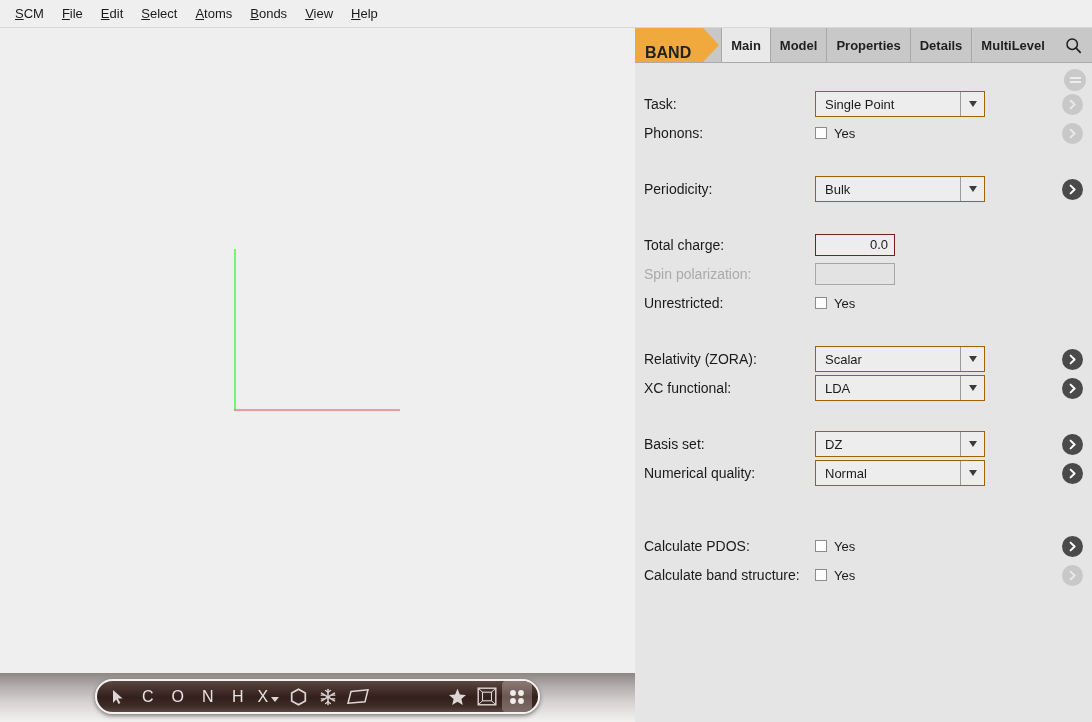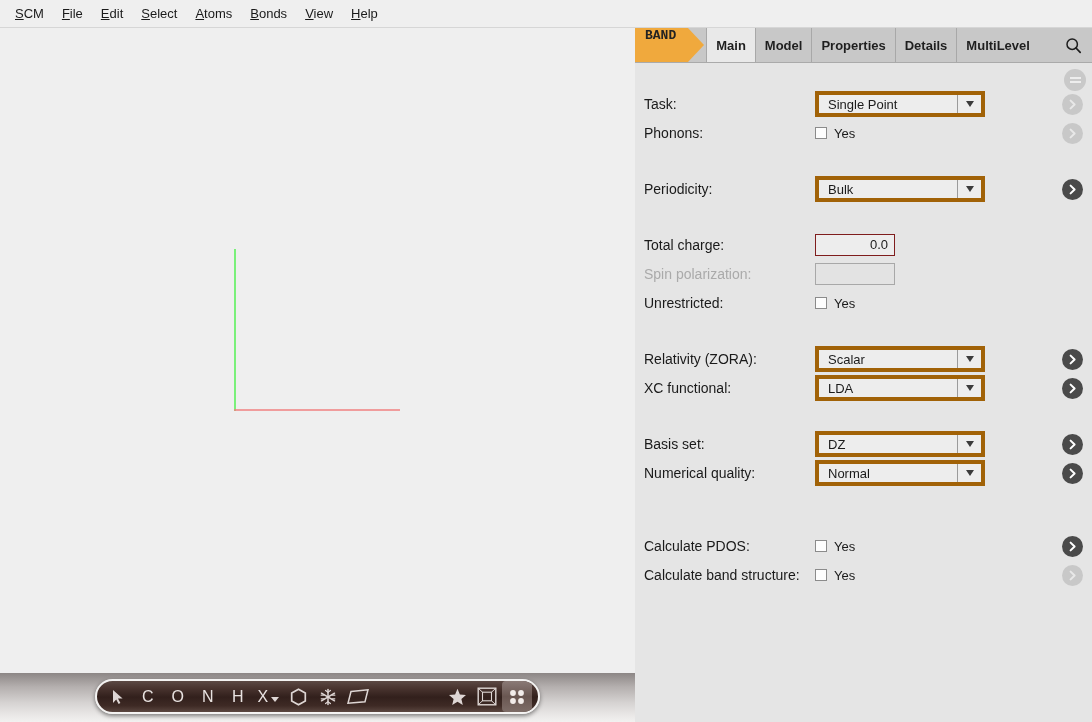--- a/index.html
+++ b/index.html
@@ -101,27 +101,26 @@
     position: relative;
     height: 35px;
     background: #c8c8c8;
     display: flex;
     align-items: stretch;
     border-bottom: 1px solid #aaa;
   }
   #band-tab {
     position: relative;
     background: #f0a93d;
-    display: flex; align-items: flex-start;
+    display: flex; align-items: flex-end;
     padding: 0 12px 0 10px;
     font-weight: bold;
-    font-size: 13px;
+    font-size: 16px;
     color: #222;
     cursor: default;
-    font-family: Liberation Mono, monospace;
   }
   #band-tab:after {
     content: "";
     position: absolute;
     right: -16px; top: 0;
     width: 0; height: 0;
     border-top: 17.5px solid transparent;
     border-bottom: 17.5px solid transparent;
     border-left: 16px solid #f0a93d;
   }
@@ -184,21 +183,21 @@
     white-space: nowrap;
   }
   .label.disabled { color: #aaaaaa; }
 
   .control { position: relative; }
 
   
   .combo {
     width: 170px; height: 26px;
     background: #ededed;
-    border: 4px solid #a16207;
+    border: 1px solid #a16207;
     display: flex; align-items: center;
     cursor: default;
   }
   .combo .val {
     flex: 1 1 auto;
     padding-left: 9px;
     font-size: 13px;
     color: #1b1b1b;
     white-space: nowrap;
     overflow: hidden;

